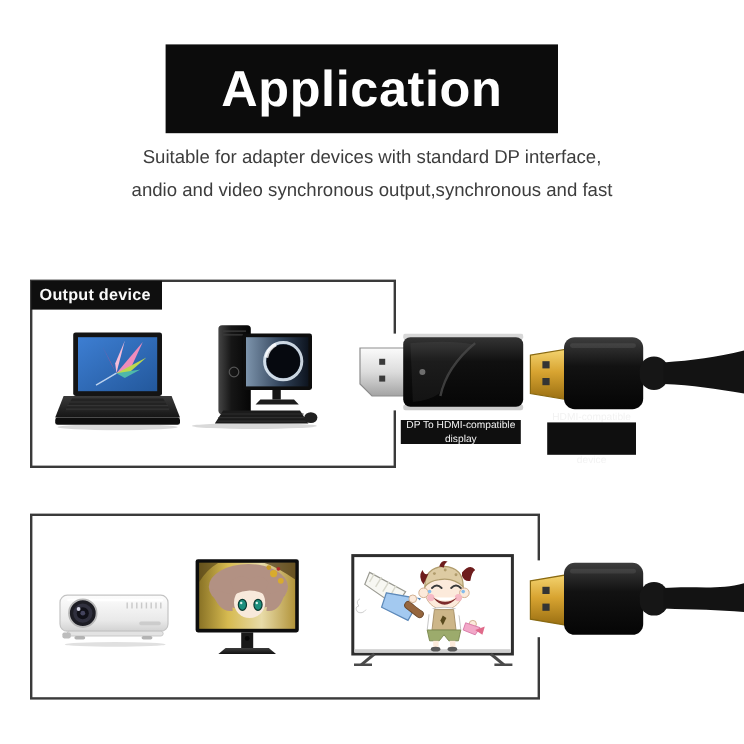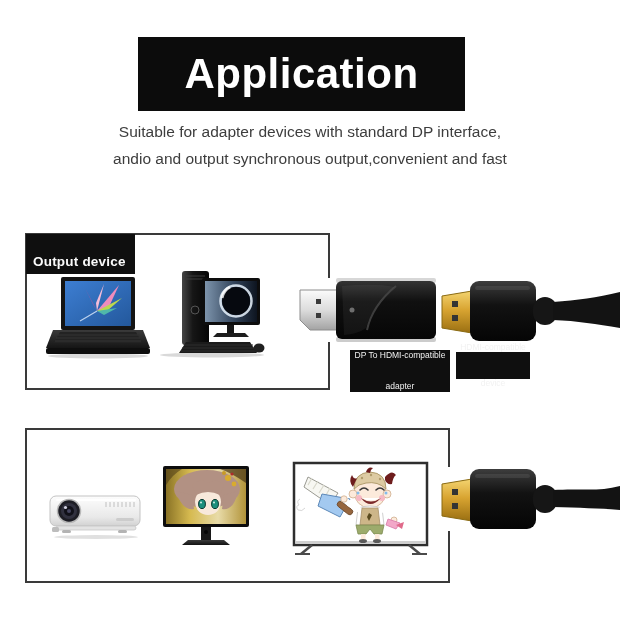--- a/index.html
+++ b/index.html
@@ -23,30 +23,30 @@
   .sec-box{
     position:absolute;border:2px solid #3a3a3a;background:#ffffff;box-sizing:border-box;z-index:1;
   }
   .box-output{left:25px;top:205px;width:305px;height:157px;}
   .box-display{left:25px;top:400px;width:425px;height:155px;}
   .border-patch{position:absolute;background:#ffffff;z-index:2;}
   .patch-output{left:324px;top:250px;width:10px;height:64px;}
   .patch-display{left:444px;top:439px;width:10px;height:64px;}
   .sec-chip{
     position:absolute;z-index:3;background:#0f0f0f;color:#fafafa;
-    font-size:13.5px;font-weight:700;padding:20px 9px 5px 7px;letter-spacing:0.2px;
+    font-size:13.5px;font-weight:700;padding:4px 9px 5px 7px;letter-spacing:0.2px;
   }
   .chip-output{left:26px;top:206px;}
   .chip-display{left:26px;top:401px;}
   .caption{
     position:absolute;z-index:3;background:#0f0f0f;color:#f2f2f2;
     display:flex;flex-direction:column;align-items:center;justify-content:center;
     font-size:8.5px;line-height:11px;text-align:center;
   }
-  .caption-adapter{left:350px;top:322px;width:100px;height:42px;justify-content:space-between;}
+  .caption-adapter{left:334px;top:322px;width:100px;height:20px;}
   .caption-cable{left:456px;top:324px;width:74px;height:27px;gap:25px;}
   .img{position:absolute;z-index:4;}
   .img svg{display:block;}
   .laptop{left:45px;top:243px;}
   .desktop{left:150px;top:238px;}
   .adapter{left:296px;top:250px;}
   .cable-top{left:438px;top:250px;}
   .projector{left:48px;top:464px;}
   .monitor{left:162px;top:437px;}
   .tv{left:292px;top:433px;}
@@ -56,21 +56,21 @@
 <body>
 
 <div class="stage">
 
   <div class="banner">
     <span class="banner-title">Application</span>
   </div>
 
   <div class="desc">
     <p>Suitable for adapter devices with standard DP interface,</p>
-    <p>andio and output synchronous output,convenient and fast</p>
+    <p>andio and video synchronous output,synchronous and fast</p>
   </div>
 
   <div class="sec-box box-output"></div>
   <div class="border-patch patch-output"></div>
   <div class="sec-chip chip-output">Output device</div>
 
   <div class="sec-box box-display"></div>
   <div class="border-patch patch-display"></div>
 
   <div class="img laptop">
@@ -177,21 +177,21 @@
       <rect x="14" y="37" width="6" height="6" fill="#343434"></rect>
       <rect x="32" y="3" width="66" height="60" rx="9" fill="url(#hc1-body)"></rect>
       <rect x="37" y="8" width="55" height="4" rx="2" fill="#ffffff" opacity="0.08"></rect>
       <rect x="95" y="19" width="24" height="28" rx="12" fill="#161616"></rect>
       <path d="M115,24 C140,22 158,20 182,14 L182,50 C158,46 140,43 115,42 Z" fill="#131313"></path>
     </svg>
   </div>
 
   <div class="caption caption-adapter">
     <span>DP To HDMI-compatible</span>
-    <span>adapter</span>
+    <span>display</span>
   </div>
   <div class="caption caption-cable">
     <span>HDMI-compatible</span>
     <span>device</span>
   </div>
 
   <div class="img projector">
     <svg width="96" height="48" viewBox="0 0 96 48">
       <defs>
         <linearGradient id="pj-body" x1="0" y1="0" x2="0" y2="1">

